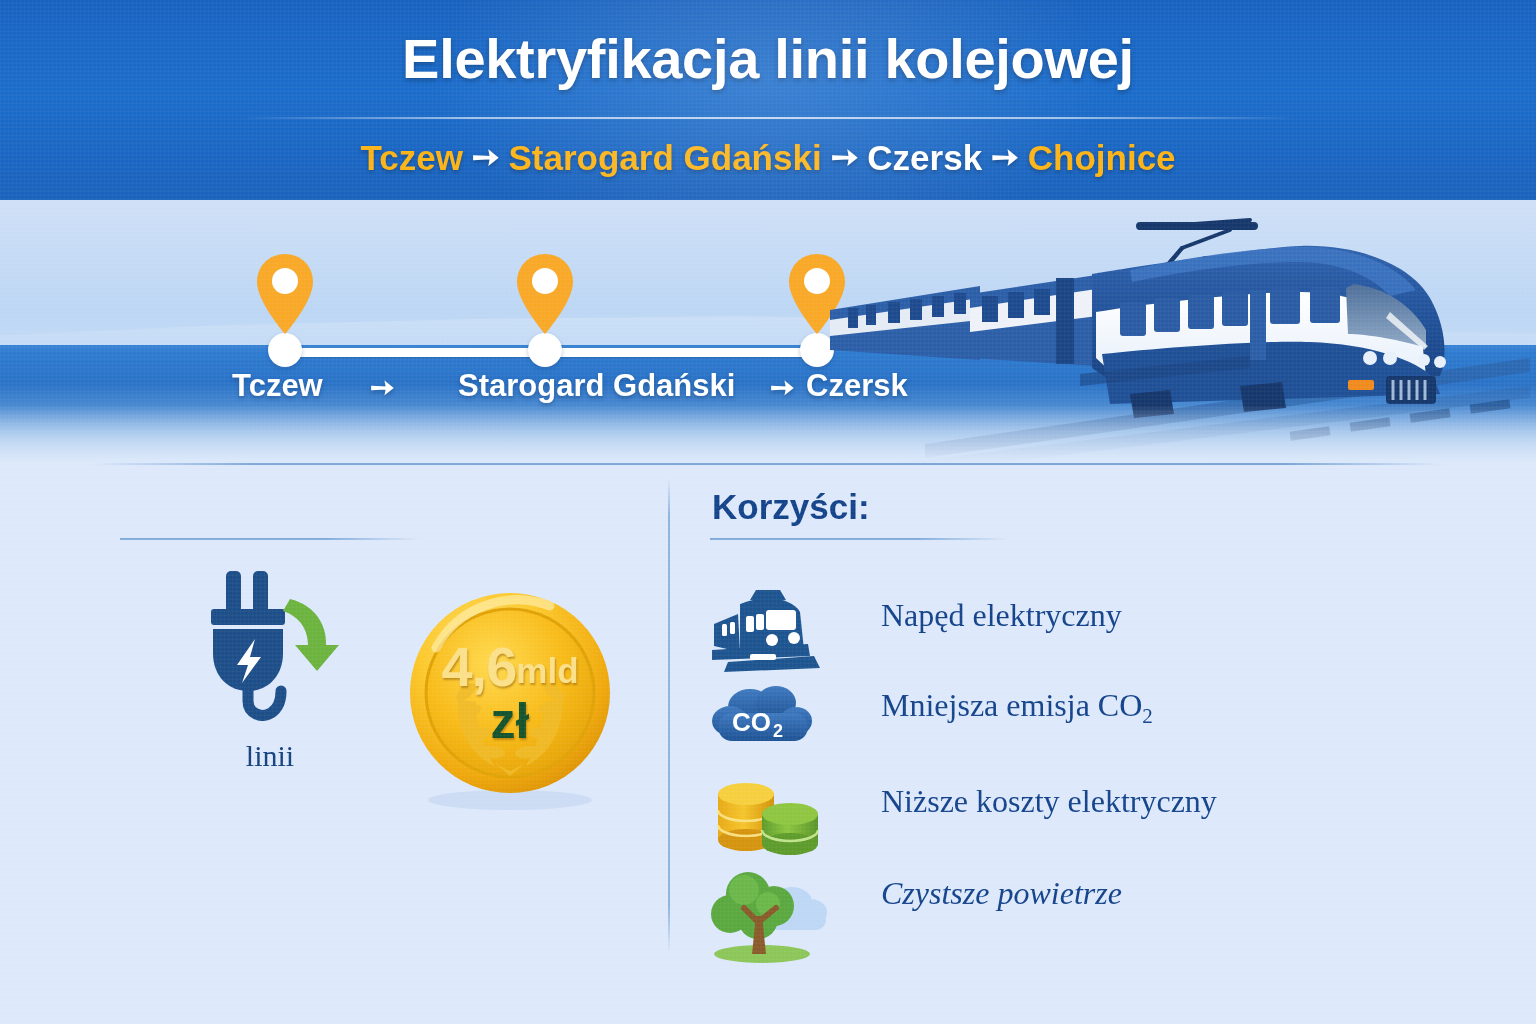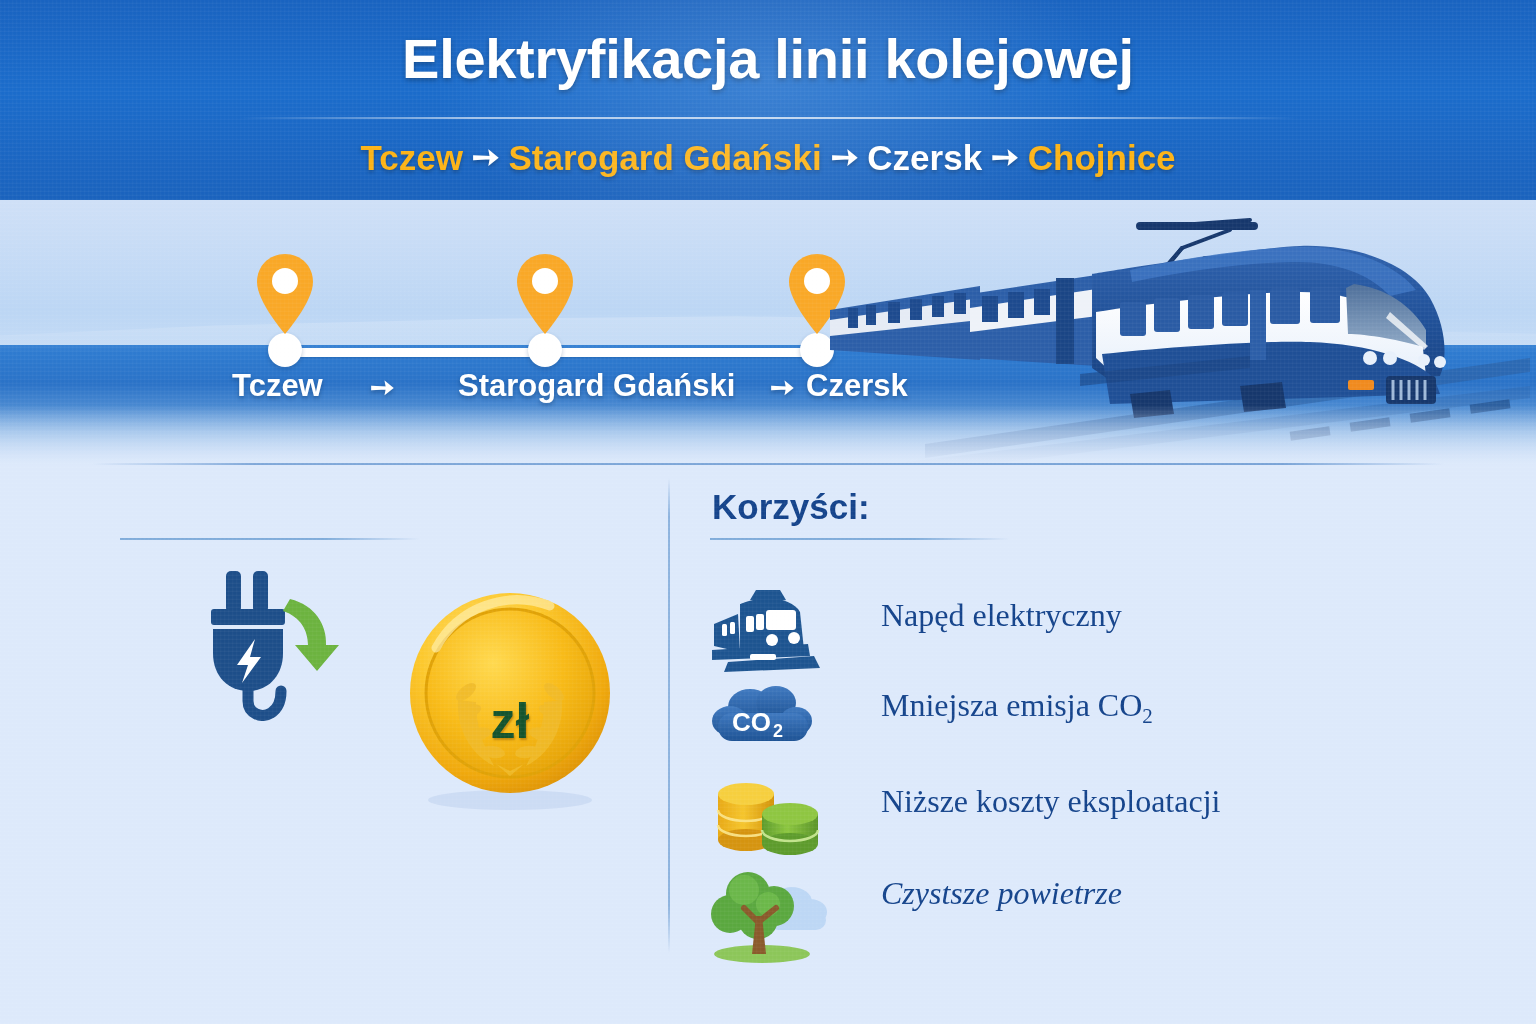--- a/index.html
+++ b/index.html
@@ -437,20 +437,21 @@
         <rect x="60" y="10" width="15" height="42" rx="5"></rect>
         <rect x="18" y="48" width="74" height="16" rx="3"></rect>
         <path d="M20 68 L90 68 L90 92 C90 116 74 130 55 130 C36 130 20 116 20 92 Z"></path>
       </g>
       <path d="M62 78 L44 104 L55 104 L49 122 L68 96 L57 96 Z" fill="#ffffff"></path>
       <path d="M55 128 L55 140 C55 152 68 158 78 152 C86 147 88 138 88 130" stroke="#1d4e89" stroke-width="11" fill="none" stroke-linecap="round"></path>
       <path d="M97 38 C122 44 134 64 133 84 L146 84 L124 110 L102 84 L115 84 C115 70 108 56 90 50 Z" fill="#6cb33f"></path>
     </svg>
   </div>
   <div id="plug-label">
+    <div>linii</div>
   </div>
 
   <div id="coin">
     <svg width="220" height="222" viewBox="0 0 220 222">
       <defs>
         <radialGradient id="coinOuter" cx="38%" cy="30%" r="78%">
           <stop offset="0%" stop-color="#ffe27a"></stop>
           <stop offset="42%" stop-color="#fcc82c"></stop>
           <stop offset="78%" stop-color="#f0a90c"></stop>
           <stop offset="100%" stop-color="#d98e04"></stop>
@@ -474,20 +475,21 @@
         <ellipse cx="93" cy="164" rx="12" ry="6" transform="rotate(8 93 164)"></ellipse>
         <ellipse cx="154" cy="104" rx="12" ry="6" transform="rotate(40 154 104)"></ellipse>
         <ellipse cx="150" cy="124" rx="12" ry="6" transform="rotate(25 150 124)"></ellipse>
         <ellipse cx="141" cy="146" rx="12" ry="6" transform="rotate(12 141 146)"></ellipse>
         <ellipse cx="127" cy="164" rx="12" ry="6" transform="rotate(-8 127 164)"></ellipse>
         <path d="M96 176 L110 183 L124 176 L110 188 Z"></path>
       </g>
     </svg>
   </div>
   <div id="coin-text">
+    <div id="coin-amount"><span>4,6</span><span class="unit">mld</span></div>
     <div id="coin-currency">zł</div>
   </div>
 
   <div class="section-title" style="left:712px; top:487px;">Korzyści:</div>
   <div class="section-underline" style="left:710px; top:538px; width:300px;"></div>
 
   <div class="benefit" style="top:572px;">
     <div class="benefit-icon">
       <svg width="120" height="86" viewBox="0 0 120 86">
         <g fill="#1d5490">
@@ -557,21 +559,21 @@
         <ellipse cx="36" cy="68" rx="28" ry="11" fill="#d59410"></ellipse>
         <path d="M8 38 A28 11 0 0 0 64 38" stroke="#fbe58c" stroke-width="2.5" fill="none" opacity="0.9"></path>
         <path d="M8 53 A28 11 0 0 0 64 53" stroke="#fbe58c" stroke-width="2.5" fill="none" opacity="0.9"></path>
 
         <rect x="52" y="42" width="56" height="30" fill="url(#greenC)"></rect>
         <ellipse cx="80" cy="42" rx="28" ry="11" fill="#8ec641"></ellipse>
         <ellipse cx="80" cy="72" rx="28" ry="11" fill="#5d9b2c"></ellipse>
         <path d="M52 58 A28 11 0 0 0 108 58" stroke="#cdeb97" stroke-width="2.5" fill="none" opacity="0.9"></path>
       </svg>
     </div>
-    <div class="benefit-label">Niższe koszty eksploatacji</div>
+    <div class="benefit-label">Niższe koszty elektryczny</div>
   </div>
 
   <div class="benefit" style="top:850px;font-style:italic;">
     <div class="benefit-icon">
       <svg width="120" height="100" viewBox="0 0 120 100">
 
         <g fill="#bdd7f5">
           <ellipse cx="82" cy="38" rx="20" ry="15"></ellipse>
           <ellipse cx="100" cy="48" rx="17" ry="13"></ellipse>
           <ellipse cx="72" cy="52" rx="17" ry="13"></ellipse>

